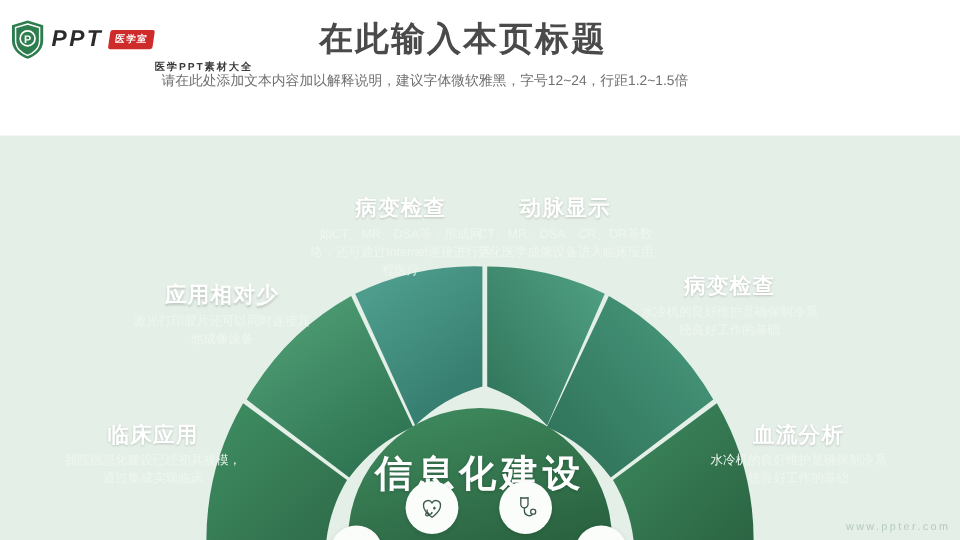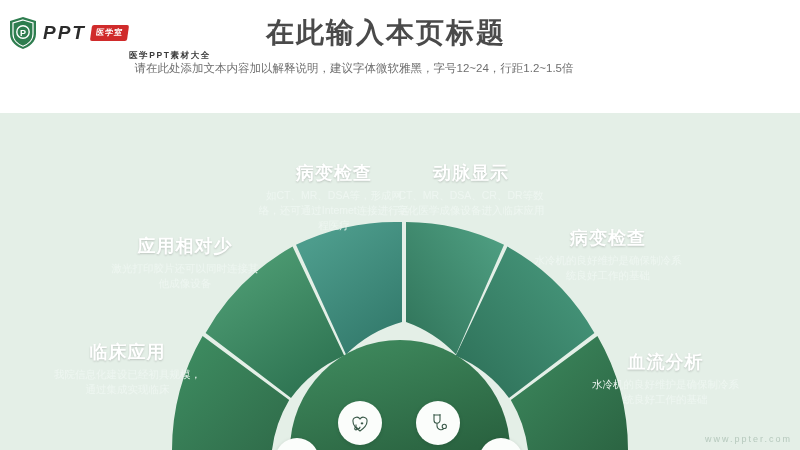--- a/index.html
+++ b/index.html
@@ -68,21 +68,21 @@
     margin-bottom:3px; text-shadow:0 1px 2px rgba(0,0,0,.18);
   }
   .seg-body {
     font-size:10.5px; line-height:1.45; color:#eef6f1;
   }
 
   #lbl-0 { left:110px; top:121px; width:150px; }
   #lbl-1 { left:258px; top:48px;  width:152px; }
   #lbl-2 { left:395px; top:48px;  width:152px; }
   #lbl-3 { left:532px; top:113px; width:152px; }
-  #lbl-4 { left:50px;  top:227px; width:155px; }
+  #lbl-4 { left:50px;  top:237px; width:155px; }
   #lbl-5 { left:588px; top:237px; width:155px; }
 
   #center-label {
     position:absolute; left:240px; top:261px; width:320px;
     text-align:center; color:#ffffff; font-size:31px;
     font-weight:bold; letter-spacing:4px;
     text-shadow:0 1px 3px rgba(0,0,0,.2);
   }
 
   
@@ -221,20 +221,21 @@
   <div class="seg-label" id="lbl-4">
     <div class="seg-title">临床应用</div>
     <div class="seg-body">我院信息化建设已经初具规模，通过集成实现临床</div>
   </div>
 
   <div class="seg-label" id="lbl-5">
     <div class="seg-title">血流分析</div>
     <div class="seg-body">水冷机的良好维护是确保制冷系统良好工作的基础</div>
   </div>
 
+  <div id="center-label">信息化建设</div>
 
   <div class="icon-bubble" id="ic-0">
     <svg width="24" height="24" viewBox="0 0 24 24" fill="none" stroke="#3b5a4a" stroke-width="1.1">
       <path d="M2 8h11v8H2z"></path>
       <path d="M13 11h4.2l2.8 3.2V16H13z"></path>
       <circle cx="7" cy="17.4" r="1.7"></circle>
       <circle cx="17" cy="17.4" r="1.7"></circle>
       <path d="M7.5 10.5v3M6 12h3"></path>
       <path d="M6 6h3v2H6z"></path>
     </svg>

